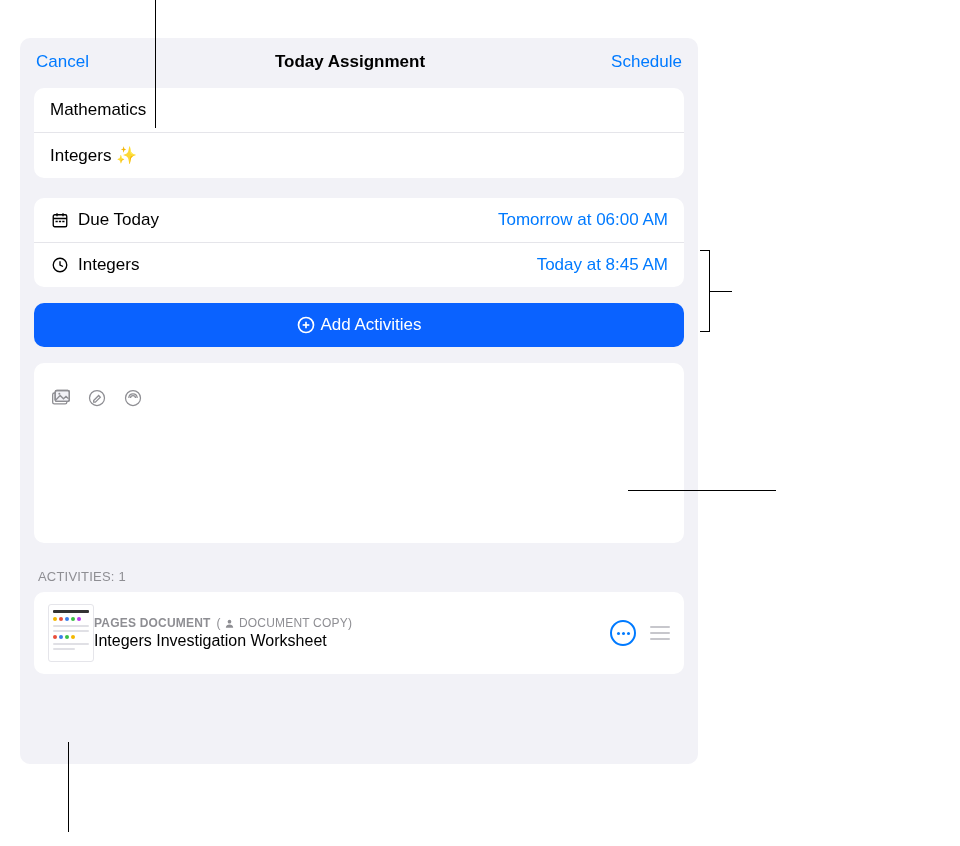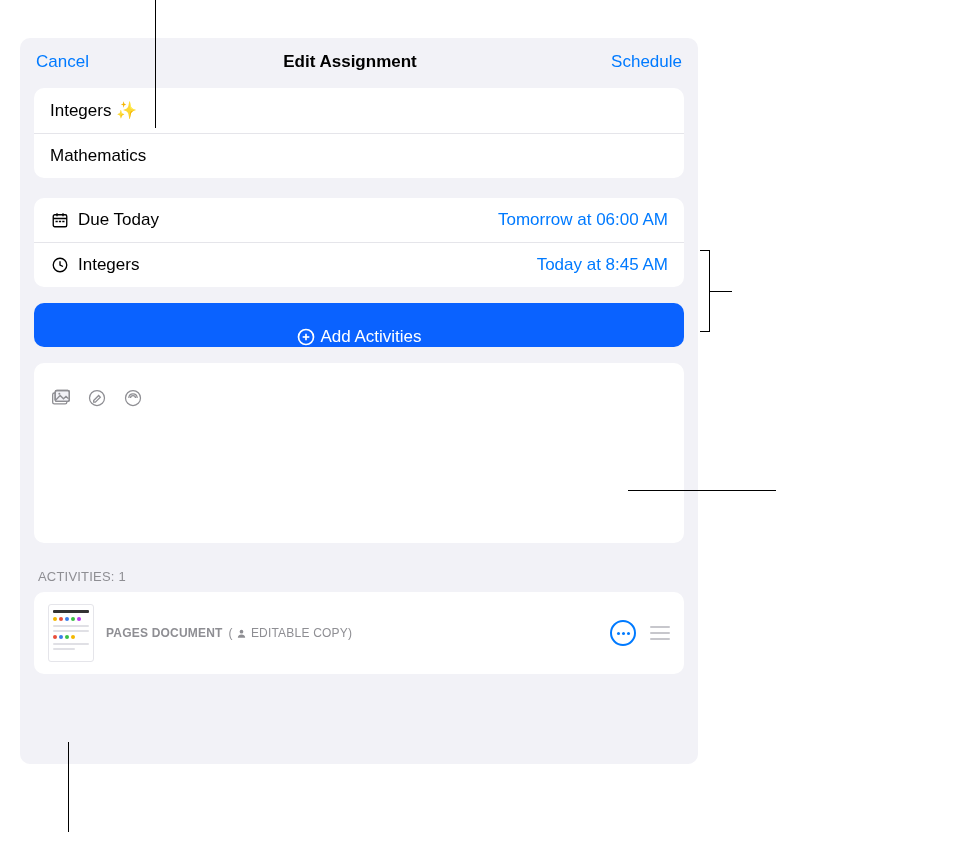--- a/index.html
+++ b/index.html
@@ -80,21 +80,21 @@
     }
     .icon-wrap svg { width: 18px; height: 18px; }
     .add-activities-btn {
       margin: 16px 14px 0 14px;
       background: #0a62ff;
       color: #fff;
       border: none;
       border-radius: 10px;
       height: 44px;
       display: flex;
-      align-items: flex-end;
+      align-items: center;
       justify-content: center;
       font-size: 17px;
       cursor: pointer;
       gap: 4px;
     }
     .add-activities-btn svg { width: 20px; height: 20px; }
     .instructions-card {
       margin-top: 16px;
       padding: 14px 16px 10px 16px;
       display: flex;
@@ -130,21 +130,21 @@
       color: #8e8e93;
       letter-spacing: 0.2px;
     }
     .activity-card {
       margin: 0 14px;
       background: #fff;
       border-radius: 10px;
       padding: 12px 14px;
       display: flex;
       align-items: center;
-      gap: 12px;
+      gap: 0;
     }
     .activity-thumb {
       width: 46px;
       height: 58px;
       background: #fff;
       border: 1px solid #e5e5ea;
       border-radius: 3px;
       flex-shrink: 0;
       position: relative;
       overflow: hidden;
@@ -220,30 +220,30 @@
       width: 10px;
     }
   </style>
 </head>
 <body>
 
 <div class="app-frame">
 
   <div class="header">
     <div class="header-left">Cancel</div>
-    <div class="header-title">Edit Assignment</div>
+    <div class="header-title">Today Assignment</div>
     <div class="header-right">Schedule</div>
   </div>
 
   <div class="card title-card">
     <div class="row">
+      <span class="row-text">Mathematics</span>
+    </div>
+    <div class="row">
       <span class="row-text">Integers ✨</span>
-    </div>
-    <div class="row">
-      <span class="row-text">Mathematics</span>
     </div>
   </div>
 
   <div class="card date-card">
     <div class="row">
       <div class="row-label">
         <span class="icon-wrap">
           <svg viewBox="0 0 24 24" fill="none" stroke="#000" stroke-width="1.8">
             <rect x="3" y="5" width="18" height="16" rx="2"></rect>
             <line x1="3" y1="10" x2="21" y2="10"></line>
@@ -336,22 +336,23 @@
     <div class="activity-info">
       <div class="activity-meta">
         <span>PAGES DOCUMENT</span>
         <span class="paren">(
           <span style="display:inline-flex;vertical-align:middle;">
             <svg width="11" height="11" viewBox="0 0 24 24" fill="#8e8e93">
                 <circle cx="12" cy="8" r="4"></circle>
                 <path d="M4 21 C4 16 8 14 12 14 C16 14 20 16 20 21 Z"></path>
               </svg>
           </span>
-          <span>EDITABLE COPY</span>)</span>
-      </div>
+          <span>DOCUMENT COPY</span>)</span>
+      </div>
+      <div class="activity-title">Integers Investigation Worksheet</div>
     </div>
     <div class="activity-actions">
       <div class="more-btn">
         <div class="more-dots">
             <span></span>
             <span></span>
             <span></span>
           </div>
       </div>
       <div class="drag-handle">

